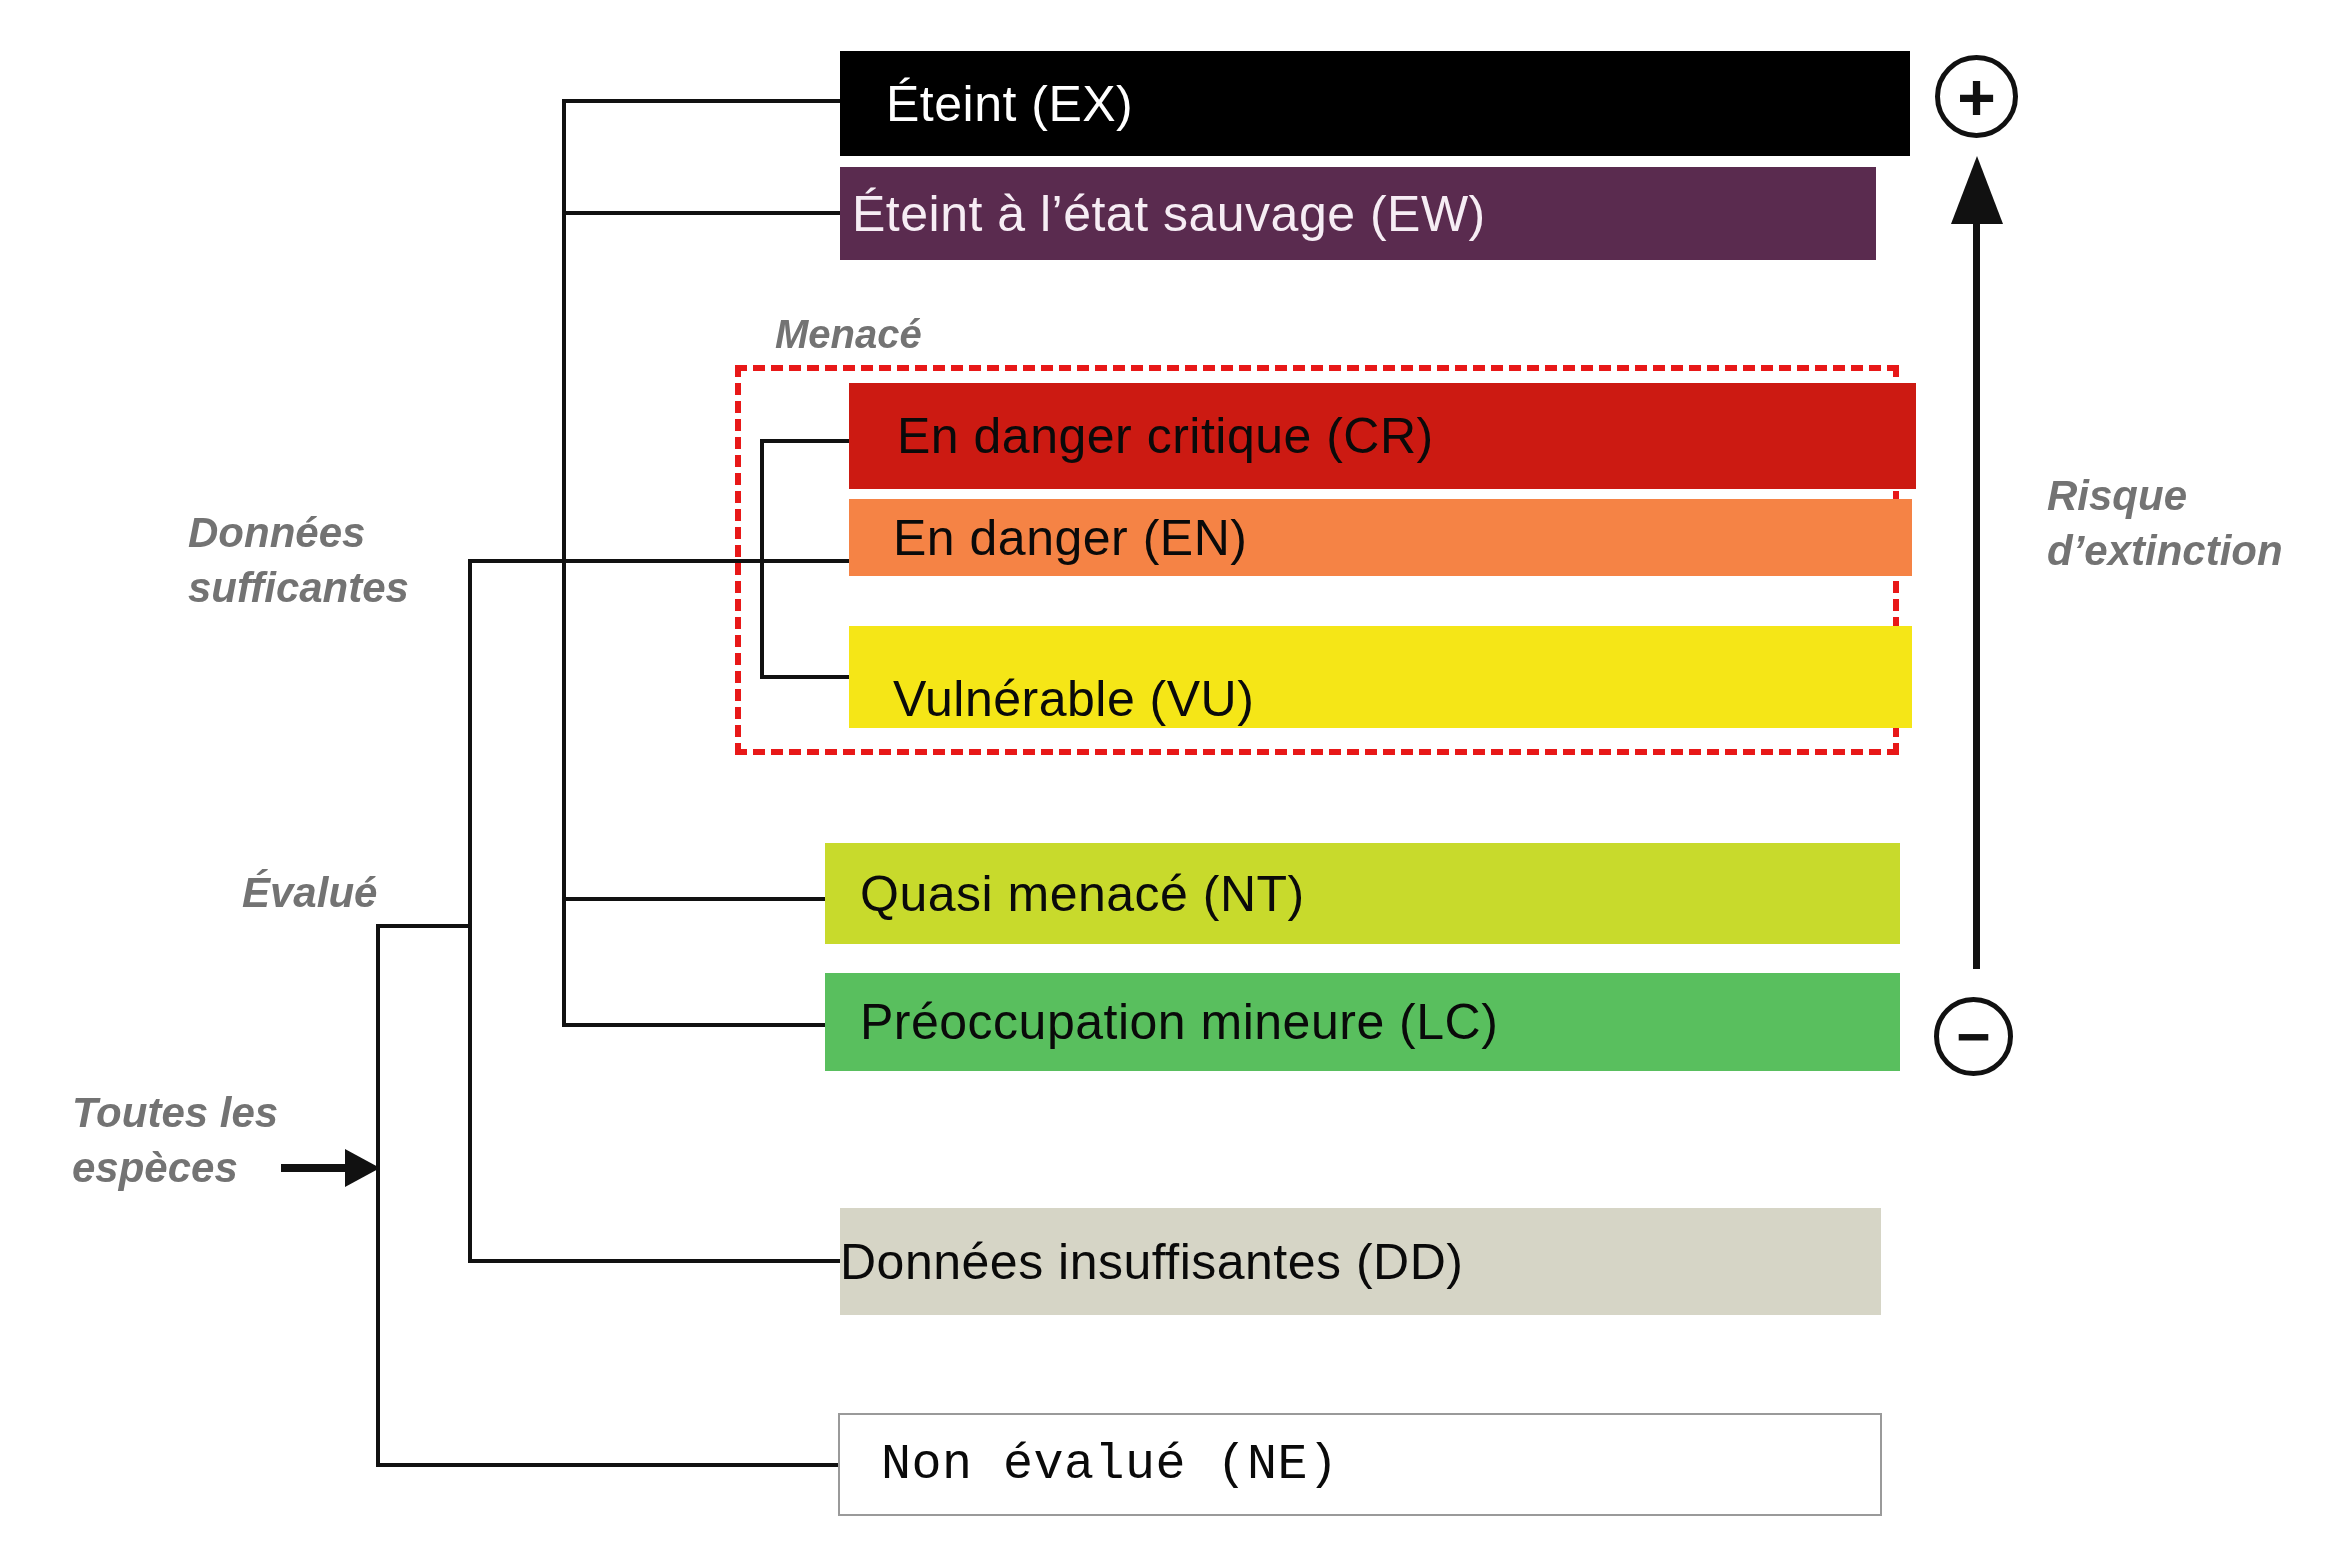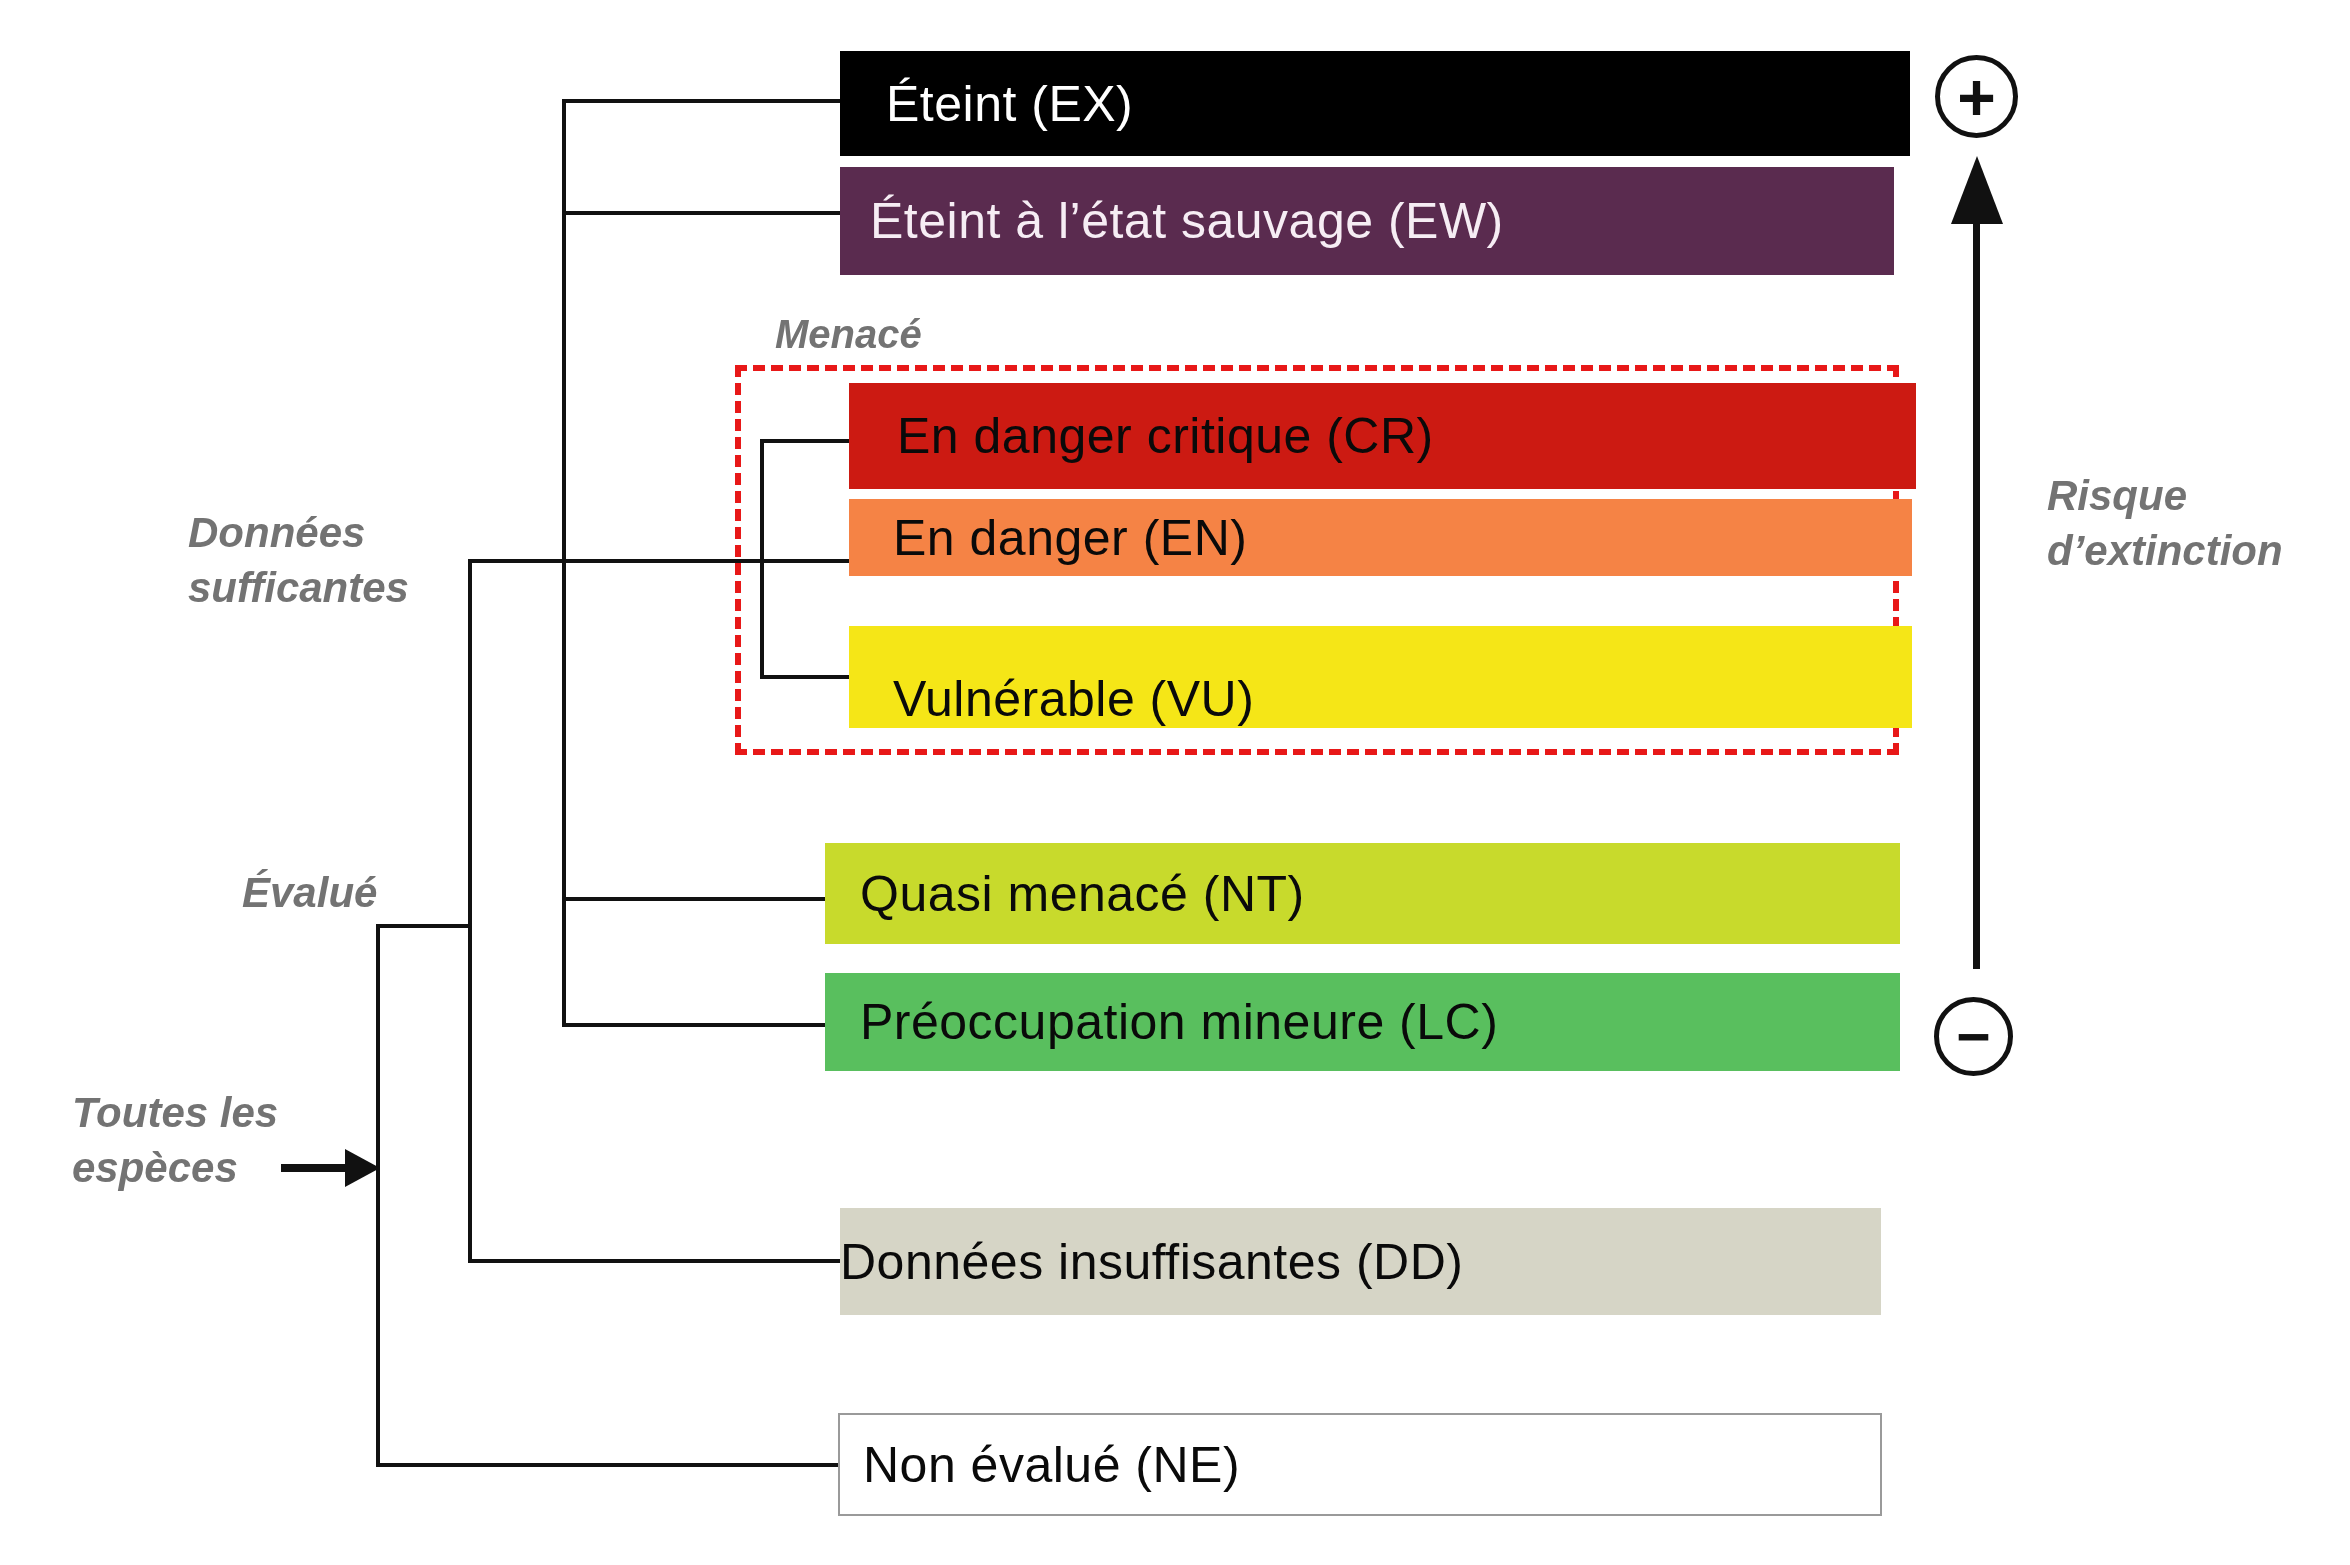--- a/index.html
+++ b/index.html
@@ -11,28 +11,28 @@
     position:absolute;display:flex;align-items:center;
     font-size:50px;letter-spacing:0.5px;white-space:nowrap;
   }
   .tree-line{position:absolute;background:#111111;}
   .side-label{
     position:absolute;font-weight:bold;font-style:italic;color:#737373;
     font-size:42px;line-height:55px;white-space:nowrap;
   }
   
   #bar-ex{left:840px;top:51px;width:1024px;height:105px;padding-left:46px;}
-  #bar-ew{left:840px;top:167px;width:1024px;height:108px;padding-left:30px;text-align:right;}
+  #bar-ew{left:840px;top:167px;width:1024px;height:93px;padding-left:12px;text-align:right;}
   #bar-cr{left:849px;top:383px;width:1019px;height:106px;padding-left:48px;}
   #bar-en{left:849px;top:499px;width:1019px;height:77px;padding-left:44px;}
   #bar-vu{left:849px;top:626px;width:1019px;height:102px;padding-left:44px;align-items:flex-end;}
   #bar-nt{left:825px;top:843px;width:1040px;height:101px;padding-left:35px;}
   #bar-lc{left:825px;top:973px;width:1040px;height:98px;padding-left:35px;}
   #bar-dd{left:840px;top:1208px;width:1041px;height:107px;}
-  #bar-ne{left:838px;top:1413px;width:1044px;height:103px;padding-left:23px;box-sizing:border-box;}
+  #bar-ne{left:838px;top:1413px;width:1044px;height:103px;padding-left:41px;box-sizing:border-box;font-family:Liberation Mono, monospace;}
   
   #threat-box{
     position:absolute;left:735px;top:365px;width:1164px;height:390px;
     border:6.4px dashed #e81818;box-sizing:border-box;background:transparent;
   }
   #label-menace{left:775px;top:307px;font-size:40px;}
   #label-donnees{left:188px;top:505px;}
   #label-evalue{left:242px;top:865px;}
   #label-toutes{left:72px;top:1085px;}
   #label-risque{left:2011px;top:468px;margin-left:36px;}

